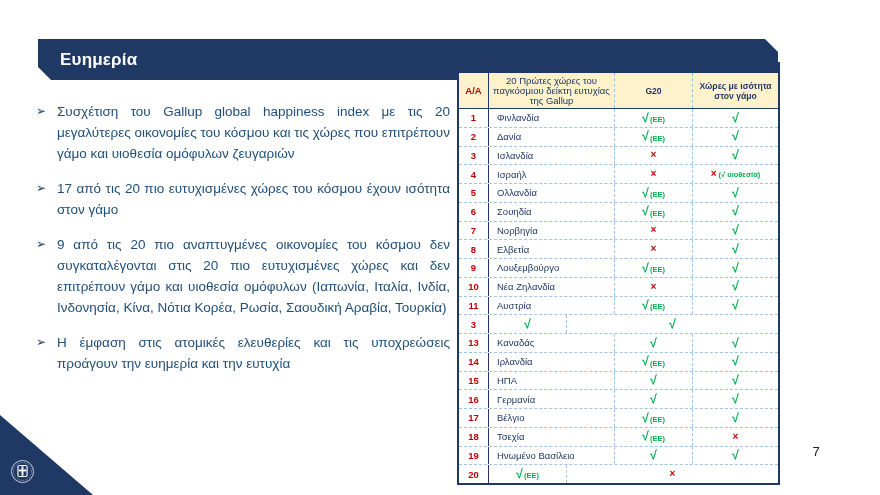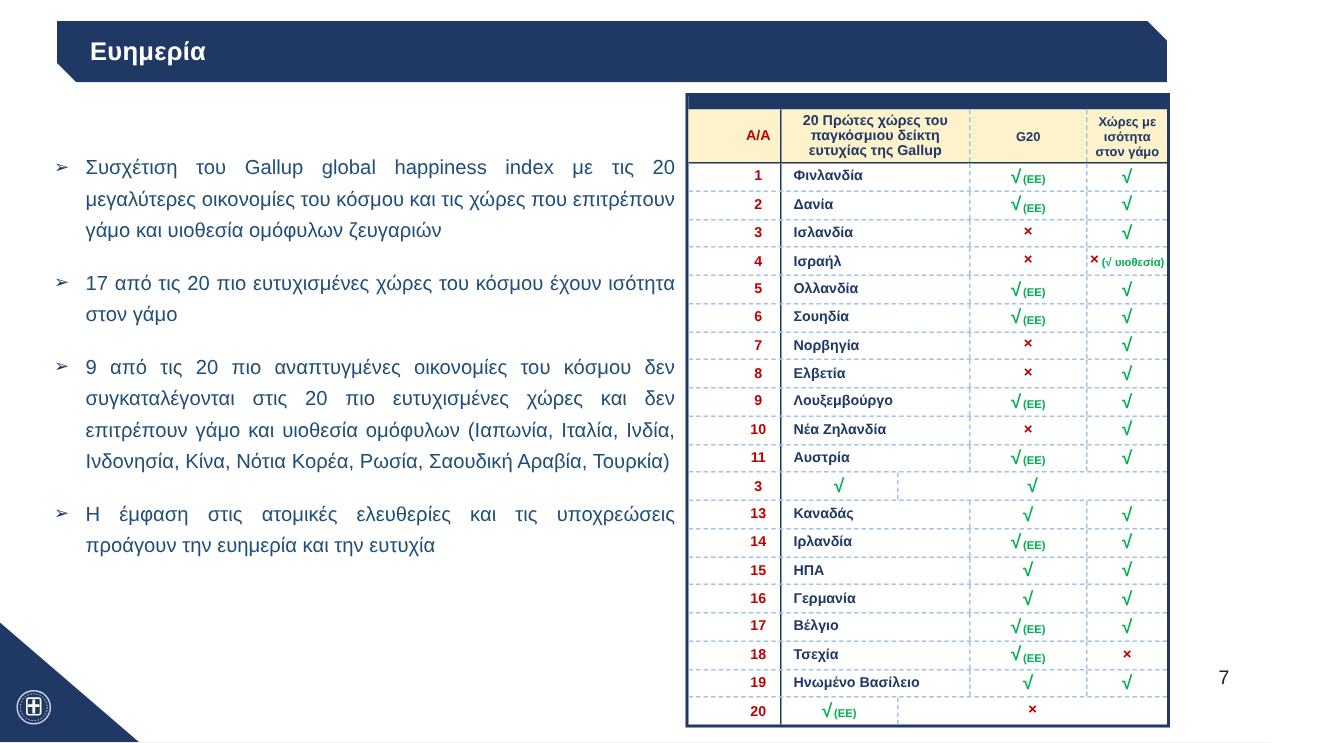--- a/index.html
+++ b/index.html
@@ -3,21 +3,21 @@
 <meta charset="utf-8">
 <style>
   * { margin:0; padding:0; box-sizing:border-box; }
   html,body { background:#e8e8e8; }
   .slide {
     position:relative; width:880px; height:495px; background:#ffffff;
     overflow:hidden; font-family:"Liberation Sans", sans-serif;
   }
   
   .title-bar {
-    position:absolute; left:38px; top:14px; width:740px; height:41px;
+    position:absolute; left:38px; top:39px; width:740px; height:41px;
     background:#1F3864;
     clip-path:polygon(0 0, calc(100% - 13px) 0, 100% 13px, 100% 100%, 13px 100%, 0 calc(100% - 13px));
   }
   .title-bar h1 {
     color:#ffffff; font-size:17px; font-weight:bold;
     line-height:41px; padding-left:22px; letter-spacing:.2px;
   }
   
   .bullets { position:absolute; left:36px; top:101px; width:414px; }
   .bullet { display:flex; margin-bottom:14px; color:#1F4E79; font-size:13.5px; line-height:21px; }
@@ -32,22 +32,22 @@
   .thead {
     flex:none; height:36px; background:#FDF2CC; border-bottom:1.5px solid #1F3864;
     display:flex; color:#1F3864; font-weight:bold; font-size:8.6px; line-height:10px;
     text-align:center;
   }
   .hcell { display:flex; align-items:center; justify-content:center; height:100%; padding:1px 2px; }
   .tbody { flex:1; display:flex; flex-direction:column; }
   .trow { flex:1; display:flex; border-bottom:1px dashed #9DC3E6; }
   .trow:last-child { border-bottom:none;justify-content:space-between; }
   .cell { display:flex; align-items:center; height:100%; }
-  .c-num   { width:30px;  justify-content:center; color:#C00000; font-weight:bold; font-size:9.5px; border-right:1.5px solid #1F3864;margin-left:32px; }
-  .c-country { width:126px; padding-left:8px; color:#1F3864; font-weight:bold; font-size:9.5px; border-right:1px dashed #9DC3E6; }
+  .c-num   { width:30px;  justify-content:center; color:#C00000; font-weight:bold; font-size:9.5px; border-right:1.5px solid #1F3864; }
+  .c-country { width:126px; padding-left:8px; color:#1F3864; font-weight:normal; font-size:9.5px; border-right:1px dashed #9DC3E6; }
   .c-g20   { width:78px;  justify-content:center; border-right:1px dashed #9DC3E6; }
   .c-eq    { flex:1;      justify-content:center; }
   .chk  { color:#00B050; font-weight:bold; font-size:12.5px; line-height:1; }
   .ee   { color:#00B050; font-weight:bold; font-size:7.5px; margin-left:1px; margin-top:3px; }
   .crs  { color:#C00000; font-weight:bold; font-size:10px; line-height:1; }
   .note { color:#00B050; font-weight:bold; font-size:7.5px; margin-left:2px;text-align:center; }
   
   .corner {
     position:absolute; left:0; bottom:0; width:93px; height:80px; background:#1F3864;
     clip-path:polygon(0 0, 100% 100%, 0 100%);

